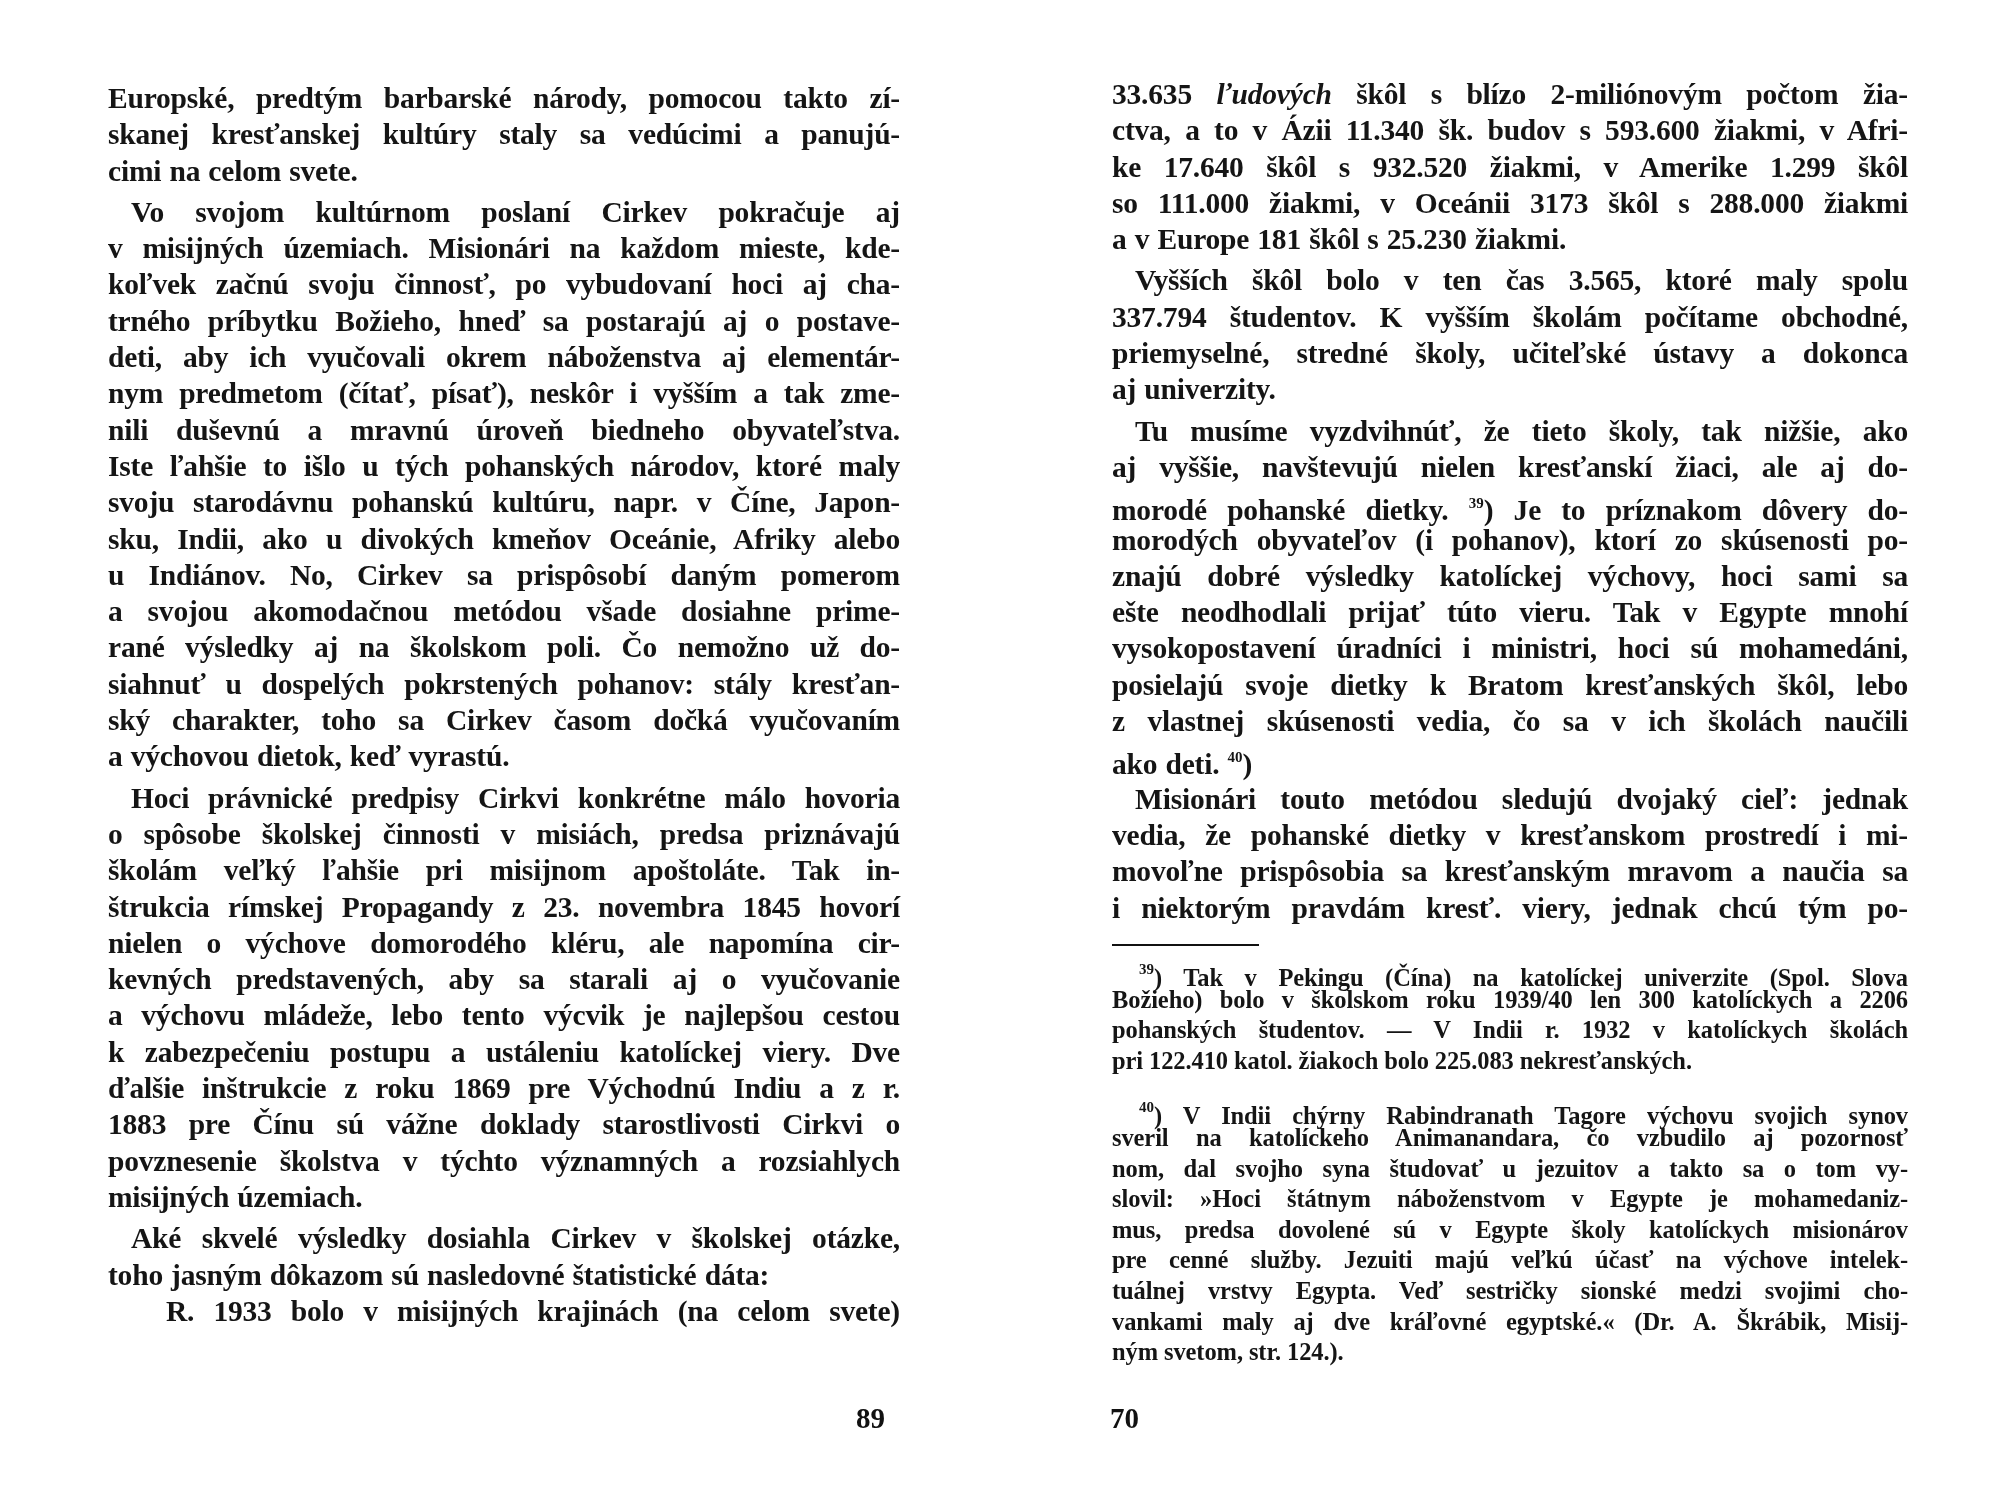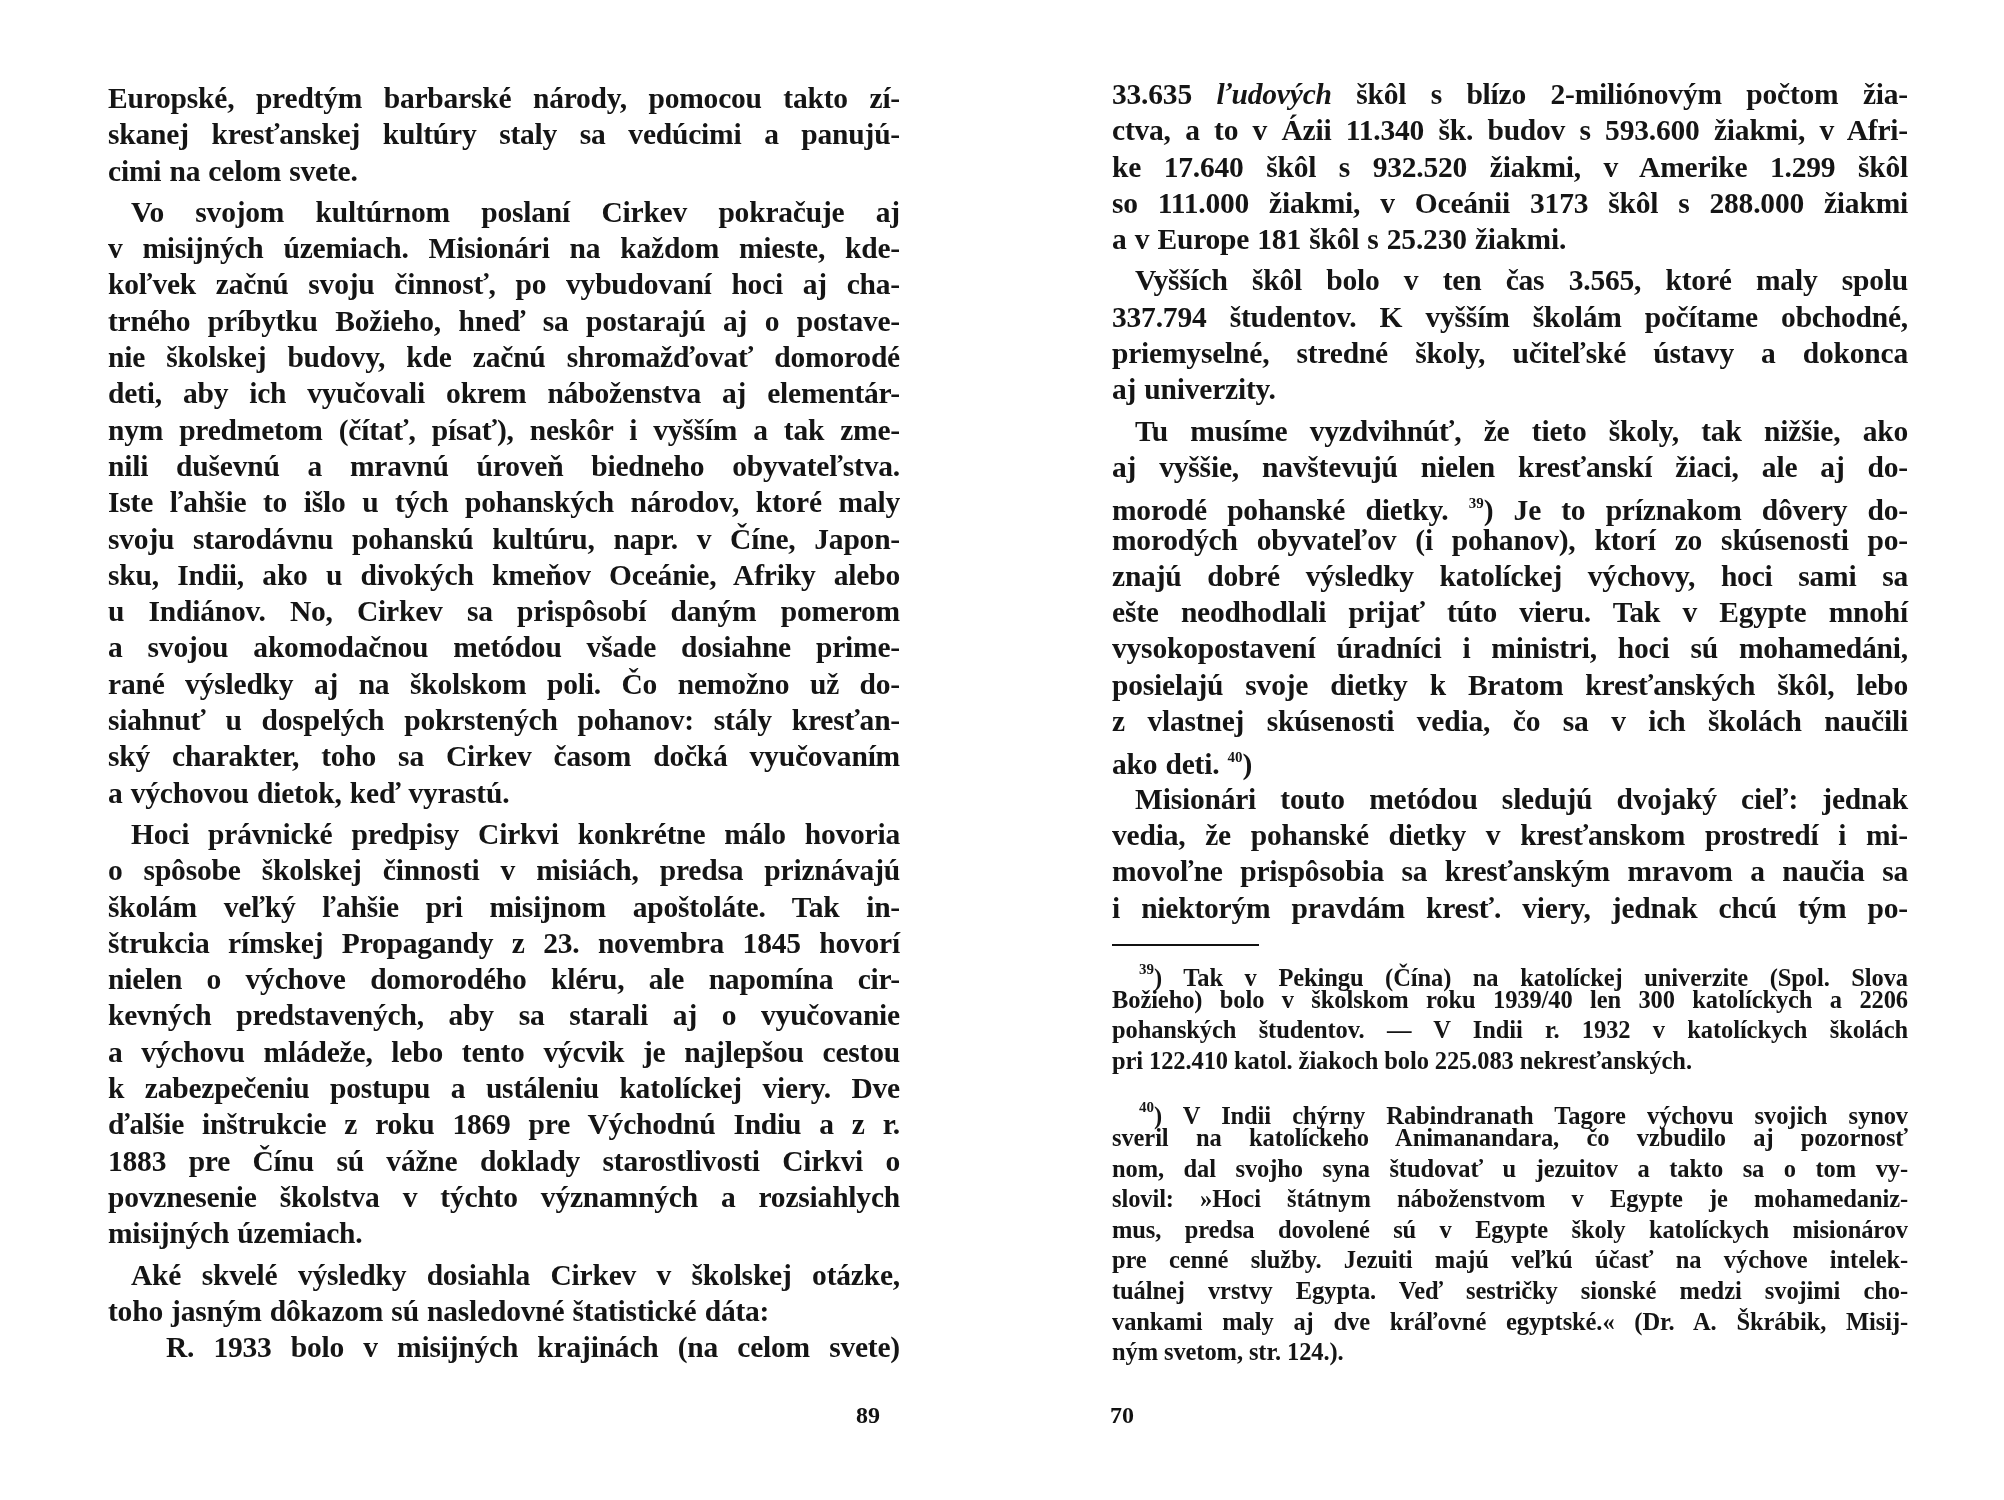--- a/index.html
+++ b/index.html
@@ -43,38 +43,37 @@
     font-weight: 700;
     color: #151515;
     letter-spacing: -0.1px;
   }
   .fn-line.last { text-align-last: left; }
   .fn-line.indent { padding-left: 27px; }
   .fn-line.para { margin-top: 16px; }
   .page-number {
     position: absolute; top: 1402px;
     font-family: "Liberation Serif", "DejaVu Serif", serif;
-    font-size: 24px; font-weight: 700; color: #111;
+    font-size: 29px; font-weight: 700; color: #111;
   }
   #page-number-left { left: 856px; }
   #page-number-right { left: 108px; }
 </style>
 </head>
 <body>
 
 <div class="page" id="page-left">
   <div class="col" id="left-col">
       <div class="line" style="">Europské, predtým barbarské národy, pomocou takto zí-</div>
       <div class="line" style="">skanej kresťanskej kultúry staly sa vedúcimi a panujú-</div>
       <div class="line last" style="">cimi na celom svete.</div>
       <div class="line indent para" style="">Vo svojom kultúrnom poslaní Cirkev pokračuje aj</div>
       <div class="line" style="">v misijných územiach. Misionári na každom mieste, kde-</div>
       <div class="line" style="">koľvek začnú svoju činnosť, po vybudovaní hoci aj cha-</div>
       <div class="line" style="">trného príbytku Božieho, hneď sa postarajú aj o postave-</div>
-      <div class="line" style="">nie školskej budovy, kde začnú shromažďovať domorodé</div>
       <div class="line" style="">deti, aby ich vyučovali okrem náboženstva aj elementár-</div>
       <div class="line" style="">nym predmetom (čítať, písať), neskôr i vyšším a tak zme-</div>
       <div class="line" style="">nili duševnú a mravnú úroveň biedneho obyvateľstva.</div>
       <div class="line" style="">Iste ľahšie to išlo u tých pohanských národov, ktoré maly</div>
       <div class="line" style="">svoju starodávnu pohanskú kultúru, napr. v Číne, Japon-</div>
       <div class="line" style="">sku, Indii, ako u divokých kmeňov Oceánie, Afriky alebo</div>
       <div class="line" style="">u Indiánov. No, Cirkev sa prispôsobí daným pomerom</div>
       <div class="line" style="">a svojou akomodačnou metódou všade dosiahne prime-</div>
       <div class="line" style="">rané výsledky aj na školskom poli. Čo nemožno už do-</div>
       <div class="line" style="">siahnuť u dospelých pokrstených pohanov: stály kresťan-</div>

